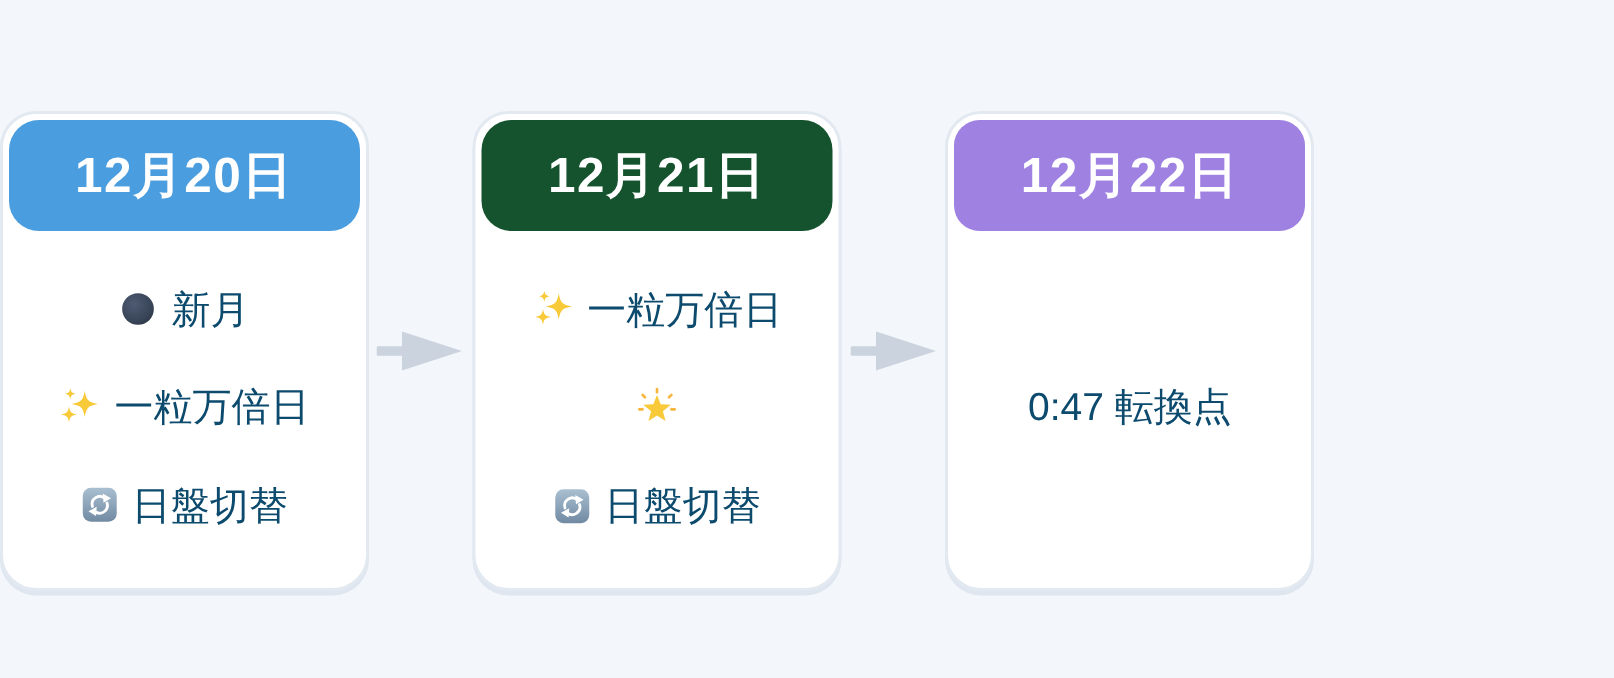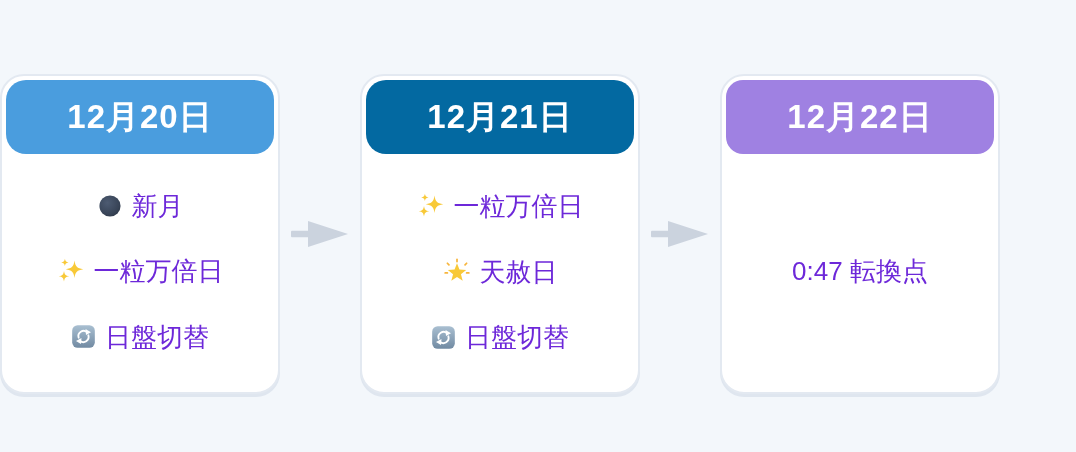--- a/index.html
+++ b/index.html
@@ -3,21 +3,21 @@
 <meta charset="utf-8">
 <style>
   html, body { margin: 0; padding: 0; }
   body {
     width: 1076px; height: 452px;
     background: #f3f7fb;
     font-family: "Liberation Sans", "DejaVu Sans", sans-serif;
     overflow: hidden;
   }
   .stage {
-    width: 1076px; height: 452px;
+    width: 876px; height: 452px;
     box-sizing: border-box;
     display: flex;
     justify-content: flex-start;
     align-items: flex-start;
     padding-top: 74px;
   }
   .card {
     width: 280px; height: 320px;
     box-sizing: border-box;
     background: #ffffff;
@@ -46,21 +46,21 @@
     flex-direction: column;
     justify-content: space-evenly;
     align-items: center;
   }
   .row {
     display: flex;
     align-items: center;
     gap: 9px;
     font-size: 26px;
     font-weight: 500;
-    color: #6d28d9;
+    color: #0c4a6e;
     line-height: 1;
   }
   .icon { display: inline-flex; align-items: center; justify-content: center; }
   .icon svg { display: block; }
   .arrow-zone {
     width: 80px; height: 320px;
     display: flex;
     align-items: center;
     justify-content: center;
   }
@@ -124,21 +124,21 @@
   <div class="arrow-zone">
     <span class="icon" style="color: rgb(203, 211, 222);">
       <svg width="58" height="30" viewBox="0 0 58 30" fill="currentColor" aria-hidden="true">
         <rect x="0" y="11.8" width="22" height="6.4" rx="1"></rect>
         <polygon points="17,2 57,15 17,28"></polygon>
       </svg>
     </span>
   </div>
 
   <section class="card">
-    <header class="card-header" style="background: #0369a1;">
+    <header class="card-header" style="background: #14532d;">
       <span>12月21日</span>
     </header>
     <div class="card-body">
       <div class="row">
         <span class="icon">
           <svg viewBox="0 0 32 32" width="28" height="28" aria-hidden="true">
             <path fill="#f8c938" d="M20 4 C21.2 11.2 22.8 12.8 30 14 C22.8 15.2 21.2 16.8 20 24 C18.8 16.8 17.2 15.2 10 14 C17.2 12.8 18.8 11.2 20 4 Z"></path>
             <path fill="#f8c938" d="M8 16 C8.8 20.4 9.6 21.2 14 22 C9.6 22.8 8.8 23.6 8 28 C7.2 23.6 6.4 22.8 2 22 C6.4 21.2 7.2 20.4 8 16 Z"></path>
             <path fill="#f8c938" d="M9 2 C9.6 5 10.2 5.6 13.2 6.2 C10.2 6.8 9.6 7.4 9 10.4 C8.4 7.4 7.8 6.8 4.8 6.2 C7.8 5.6 8.4 5 9 2 Z"></path>
           </svg>
@@ -151,21 +151,20 @@
             <g stroke="#f7b53c" stroke-width="2" stroke-linecap="round">
               <line x1="16" y1="1.5" x2="16" y2="4"></line>
               <line x1="27" y1="6" x2="25.2" y2="7.8"></line>
               <line x1="5" y1="6" x2="6.8" y2="7.8"></line>
               <line x1="29.5" y1="17" x2="27" y2="17"></line>
               <line x1="2.5" y1="17" x2="5" y2="17"></line>
             </g>
             <polygon fill="#f8c938" points="16,6 18.8,13.2 26.5,13.6 20.5,18.5 22.5,25.9 16,21.7 9.5,25.9 11.5,18.5 5.5,13.6 13.2,13.2"></polygon>
           </svg>
         </span>
-        <span>天赦日</span>
       </div>
       <div class="row">
         <span class="icon">
           <svg viewBox="0 0 32 32" width="25" height="25" aria-hidden="true">
             <rect x="1.5" y="1.5" width="29" height="29" rx="7" fill="url(#cycG)"></rect>
             <path d="M9.8 17.5 A6.6 6.6 0 0 1 20.5 10.6" fill="none" stroke="#ffffff" stroke-width="2.4" stroke-linecap="round"></path>
             <polygon fill="#ffffff" points="18.6,6.4 25.6,10.4 19.2,14.2"></polygon>
             <path d="M22.2 14.5 A6.6 6.6 0 0 1 11.5 21.4" fill="none" stroke="#ffffff" stroke-width="2.4" stroke-linecap="round"></path>
             <polygon fill="#ffffff" points="13.4,17.8 6.4,21.6 12.8,25.6"></polygon>
           </svg>

